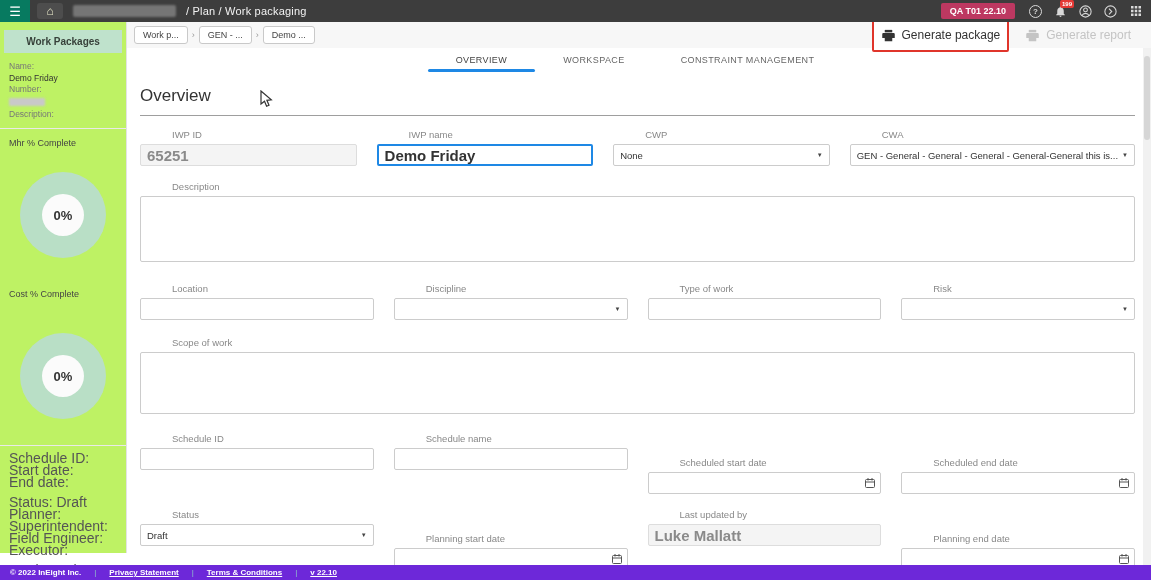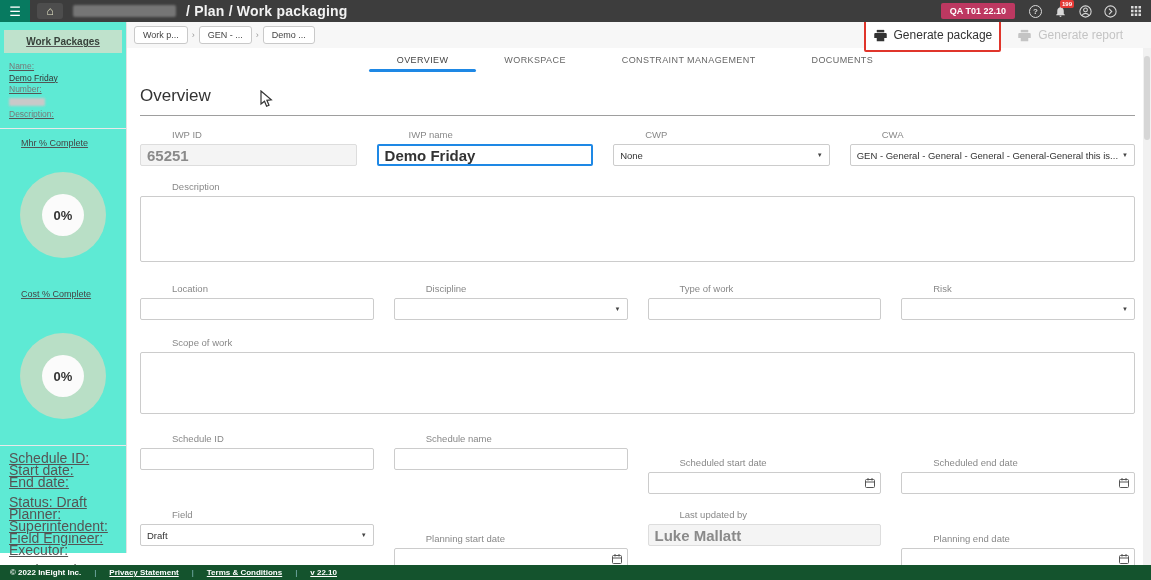--- a/index.html
+++ b/index.html
@@ -8,21 +8,21 @@
 
   
   .topbar { position:absolute; top:0; left:0; right:0; height:22px; background:#3d3d3d;
             display:flex; align-items:center; color:#eee; z-index:30; }
   .menu-btn { width:30px; height:22px; background:#077a60; color:#fff; display:flex;
               align-items:center; justify-content:center; font-size:13px; cursor:pointer; }
   .home-btn { width:26px; height:16px; margin-left:7px; background:#4d4d4d; border-radius:3px;
               display:flex; align-items:center; justify-content:center; font-size:12px; color:#e8e8c8; }
   .redacted-name { width:103px; height:12px; margin-left:10px; background:#757575;
                    border-radius:2px; filter:blur(1.2px); }
-  .top-path { margin-left:10px; font-size:14px; font-weight:bold; color:#f2f2f2; letter-spacing:.2px; }
+  .top-path { margin-left:10px; font-size:11px; font-weight:normal; color:#f2f2f2; letter-spacing:.2px; }
   .top-spacer { flex:1; }
   .env-badge { background:#bd3861; color:#fff; font-size:9px; font-weight:bold;
                padding:3px 9px; border-radius:2px; margin-right:8px; }
   .top-ic { width:25px; height:22px; display:flex; align-items:center; justify-content:center;
             position:relative; cursor:pointer; }
   .help-circle { width:13px; height:13px; border:1.5px solid #d9d9d9; border-radius:50%;
                  color:#d9d9d9; font-size:8px; font-weight:bold; display:flex;
                  align-items:center; justify-content:center; }
   .notif-badge { position:absolute; top:0px; right:-1px; background:#e53935; color:#fff;
                  font-size:6px; font-weight:bold; padding:1px 2px; border-radius:2px; line-height:6px; }
@@ -33,42 +33,42 @@
              display:flex; align-items:center; padding-left:7px; z-index:20; }
   .chip { background:#fff; border:1px solid #c9c9c9; border-radius:3px; font-size:9px;
           color:#444; padding:3px 8px; cursor:pointer; white-space:nowrap; }
   .chip.last { font-weight:normal; }
   .chip-sep { color:#999; font-size:9px; margin:0 4px; }
   .chip-spacer { flex:1; }
   .annotation-box { border:2px solid #e0352b; border-radius:2px; display:flex; align-items:center;
                     padding:7px 7px; background:#fff; margin-right:6px; }
   .gen-btn { display:flex; align-items:center; gap:6px; font-size:12px; color:#333;
              font-weight:500; cursor:pointer; white-space:nowrap; }
-  .gen-btn.disabled { color:#c4c4c4; cursor:default; margin-right:28px; margin-left:10px; }
+  .gen-btn.disabled { color:#c4c4c4; cursor:default; margin-right:20px; margin-left:10px; }
 
   
   .tabbar { position:absolute; top:48px; left:127px; right:8px; height:24px; background:#fff;
             display:flex; justify-content:center; align-items:flex-end; }
   .tab { font-size:9px; letter-spacing:.4px; color:#666; padding:6px 28px 7px 28px;
          cursor:pointer; position:relative; white-space:nowrap; }
   .tab.active { color:#444; }
   .tab.active::after { content:""; position:absolute; left:0; right:0; bottom:0;
                        height:3px; background:#1e88e5; border-radius:2px; }
 
   
-  .sidebar { position:absolute; top:22px; left:0; width:127px; bottom:27px; background:#5eead4;
-             border-right:1px solid #e3e3e3; color:#555; z-index:10;text-decoration:underline; }
+  .sidebar { position:absolute; top:22px; left:0; width:127px; bottom:27px; background:#bef264;
+             border-right:1px solid #e3e3e3; color:#555; z-index:10; }
   .sb-title { margin:8px 4px 0 4px; background:#bfe2cc; color:#37413a; text-align:center;
               font-size:10px; font-weight:bold; padding:6px 2px; }
   .sb-info { padding:8px 9px 2px 9px; font-size:8.5px; line-height:11.5px; }
   .sb-label { color:#777; }
   .sb-value { color:#333; }
   .redacted-number { width:36px; height:8px; background:#c9c9c9; border-radius:1px; margin:2px 0 3px 0; filter:blur(.8px); }
   .sb-div { border-top:1px solid #e9e9e9; margin:6px 0 0 0; }
-  .sb-metric-label { font-size:9px; color:#444; padding:9px 9px 0 21px; }
+  .sb-metric-label { font-size:9px; color:#444; padding:9px 9px 0 9px; }
   .donut { width:86px; height:86px; border-radius:50%; background:#b9dfc6; position:relative; margin:24px auto 0 auto; }
   .donut.second { margin-top:34px; }
   .donut-hole { position:absolute; inset:22px; background:#fbfbfb; border-radius:50%;
                 display:flex; align-items:center; justify-content:center;
                 font-size:13px; font-weight:bold; color:#333; }
   .sb-lines { padding:6px 9px 0 9px; font-size:14px; line-height:12px; color:#555; }
   .sb-gap { height:8px; }
 
   
   .main { position:absolute; top:72px; left:128px; right:8px; bottom:15px; background:#fff;
@@ -97,21 +97,21 @@
   .area.desc { height:66px; }
   .area.scope { height:62px; }
   .mt16 { margin-top:15px; }
   .mt18 { margin-top:17px; }
 
   
   .vscroll { position:absolute; top:48px; right:0; width:8px; bottom:15px; background:#f1f1f1; z-index:15; }
   .vscroll-thumb { position:absolute; top:8px; left:1px; width:6px; height:84px; background:#d6d6d6; border-radius:3px; }
 
   
-  .footer { position:absolute; left:0; right:0; bottom:0; height:15px; background:#14532d;
+  .footer { position:absolute; left:0; right:0; bottom:0; height:15px; background:#6d28d9;
             color:#fff; display:flex; align-items:center; font-size:8px; font-weight:bold;
             padding-left:10px; z-index:40; }
   .f-sep { color:#8fc6cb; margin:0 13px; font-weight:normal; }
   .f-link { color:#fff; text-decoration:underline; cursor:pointer; }
 
   svg { display:block; }
 </style>
 </head>
 <body>
 
@@ -182,21 +182,20 @@
         <path d="M4 8h16c1.1 0 2 .9 2 2v6h-4v5H6v-5H2v-6c0-1.1.9-2 2-2zm4 8h8v4H8z"></path>
     </svg>
     <span>Generate report</span>
   </div>
 </div>
 
 <nav class="tabbar">
   <div class="tab active">OVERVIEW</div>
   <div class="tab">WORKSPACE</div>
   <div class="tab">CONSTRAINT MANAGEMENT</div>
-  <div class="tab">DOCUMENTS</div>
 </nav>
 
 <aside class="sidebar">
   <div class="sb-title">Work Packages</div>
   <div class="sb-info">
     <div class="sb-label">Name:</div>
     <div class="sb-value">Demo Friday</div>
     <div class="sb-label">Number:</div>
     <div class="redacted-number"></div>
     <div class="sb-label">Description:</div>
@@ -327,21 +326,21 @@
       <input class="input" value="" style="">
       <svg class="cal-ic" width="12" height="12" viewBox="0 0 24 24" fill="none" stroke="#555" stroke-width="2">
         <rect x="3" y="5" width="18" height="16" rx="2"></rect>
           <path d="M3 10h18M8 2v5M16 2v5"></path>
       </svg>
     </div>
   </div>
 
   <div class="form-row mt16">
     <div class="field">
-      <label>Field</label>
+      <label>Status</label>
       <div class="selectbox">
         <span class="sel-text">Draft</span>
         <span class="caret">▼</span>
       </div>
     </div>
     <div class="field datebox">
       <label>Planning start date</label>
       <input class="input" value="" style="">
       <svg class="cal-ic" width="12" height="12" viewBox="0 0 24 24" fill="none" stroke="#555" stroke-width="2">
         <rect x="3" y="5" width="18" height="16" rx="2"></rect>

